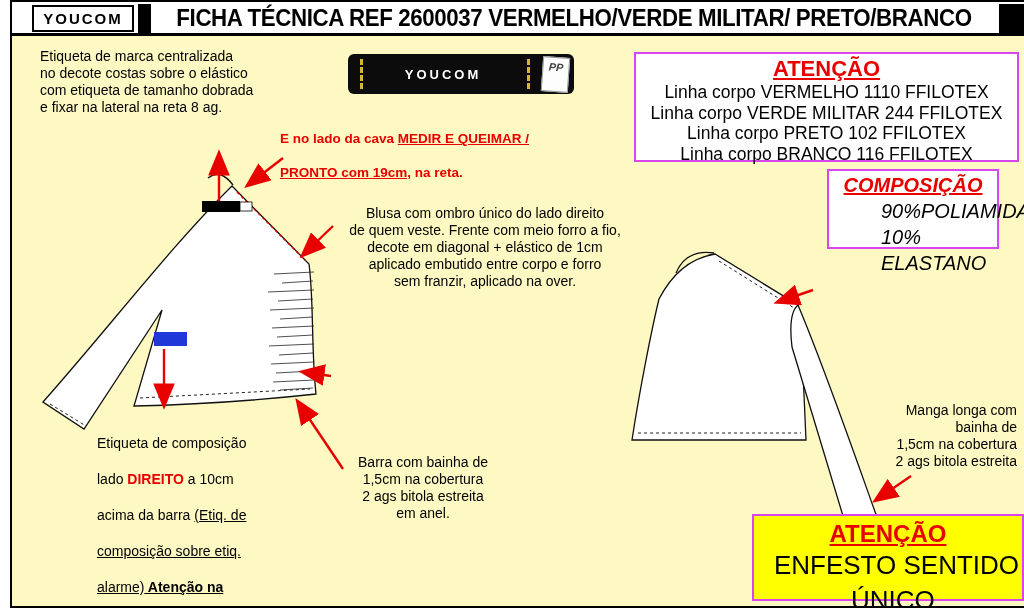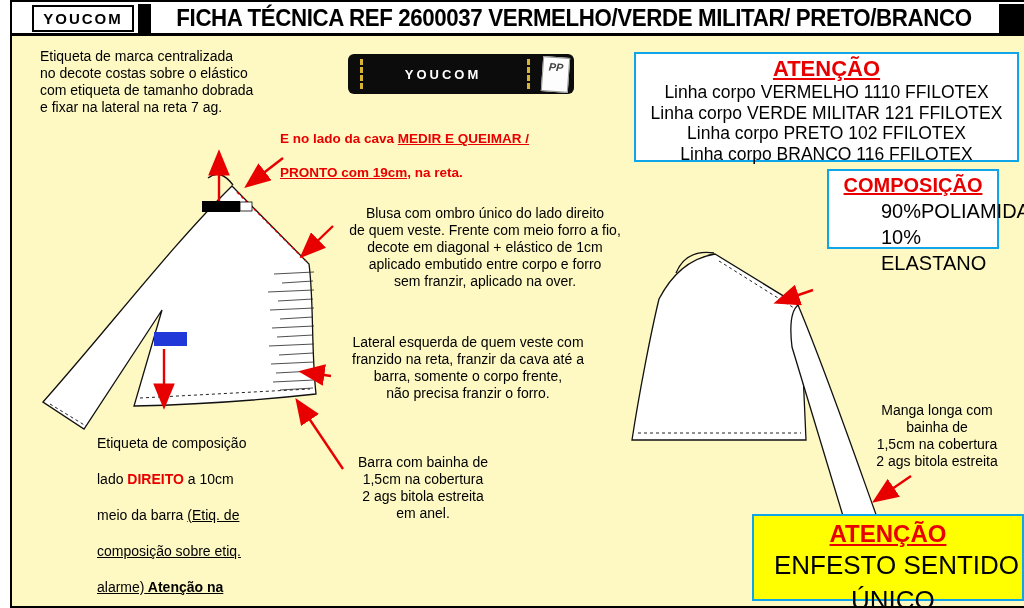--- a/index.html
+++ b/index.html
@@ -21,25 +21,25 @@
 
   
   .note { position:absolute; font-size:14px; line-height:17px; white-space:pre-line; z-index:2; }
   .center { text-align:center; }
   .red { color:#e80000; }
   .bold { font-weight:bold; }
   .u { text-decoration:underline; }
   .hanger { font-size:13.5px; line-height:17px; font-weight:bold; color:#e80000; }
 
   
-  .box { position:absolute; border:2px solid #0ea5e9; background:#fff; z-index:2; }
+  .box { position:absolute; border:2px solid #d946ef; background:#fff; z-index:2; }
   .att-box { left:622px; top:50px; width:385px; height:110px; padding-top:2px; text-align:center; }
   .att-title { font-size:22px; font-weight:bold; color:#e80000; text-decoration:underline; line-height:26px; }
   .att-line { font-size:17.5px; line-height:20.5px; }
-  .comp-box { left:815px; top:167px; width:172px; height:80px; padding:2px 4px; }
+  .comp-box { left:815px; top:167px; width:172px; height:80px; padding:2px 4px;font-style:italic; }
   .comp-title { font-size:20px; font-weight:bold; color:#e80000; text-decoration:underline; text-align:center; line-height:25px; }
   .comp-line { font-size:20px; line-height:26px;margin-left:48px; }
   .enf-box { left:740px; top:512px; width:272px; height:87px; background:#ffff00; text-align:center; padding-top:3px; }
   .enf-title { font-size:24px; font-weight:bold; color:#e80000; text-decoration:underline; line-height:29px; }
   .enf-body { font-size:26px; line-height:35px; white-space:pre-line;padding-left:17px; }
 
   
   .label-g { position:absolute; left:336px; top:52px; width:226px; height:40px; background:#0c0c0c; border-radius:6px; z-index:2; }
   .dash-y { position:absolute; top:5px; height:30px; width:0; border-left:3px dashed #d8b435; }
   .label-brand { position:absolute; left:0; top:0; width:190px; height:40px; display:flex; align-items:center; justify-content:center;
@@ -119,35 +119,35 @@
       <line x1="152" y1="347" x2="152" y2="403" marker-end="url(#ah)"></line>
       <line x1="331" y1="467" x2="286" y2="400" marker-end="url(#ah)"></line>
       <line x1="801" y1="288" x2="766" y2="300" marker-end="url(#ah)"></line>
       <line x1="899" y1="474" x2="864" y2="498" marker-end="url(#ah)"></line>
     </g>
   </svg>
 
   <div class="note" style="left:28px; top:46px; width:272px;">Etiqueta de marca centralizada
 no decote costas  sobre o elástico
 com etiqueta de tamanho dobrada
-e fixar na lateral na reta 7 ag.</div>
+e fixar na lateral na reta 8 ag.</div>
 
   <div class="label-g">
     <div class="dash-y" style="left:12px;"></div>
     <div class="dash-y" style="right:44px;"></div>
     <div class="label-brand">YOUCOM</div>
     <div class="size-tag">
       <span>PP</span>
     </div>
   </div>
 
   <div class="box att-box">
     <div class="att-title">ATENÇÃO</div>
     <div class="att-line">Linha corpo VERMELHO 1110 FFILOTEX</div>
-    <div class="att-line">Linha corpo VERDE MILITAR 121 FFILOTEX</div>
+    <div class="att-line">Linha corpo VERDE MILITAR 244 FFILOTEX</div>
     <div class="att-line">Linha corpo PRETO 102 FFILOTEX</div>
     <div class="att-line">Linha corpo BRANCO 116 FFILOTEX</div>
   </div>
 
   <div class="note hanger" style="left:268px; top:111px; width:268px;">
     <div><span>E no lado da cava  </span><span class="u">MEDIR E QUEIMAR /</span></div>
     <div><span class="u">PRONTO com 19cm,</span><span> na reta.</span></div>
   </div>
 
   <div class="box comp-box">
@@ -156,42 +156,38 @@
     <div class="comp-line">10% ELASTANO</div>
   </div>
 
   <div class="note center" style="left:325px; top:203px; width:296px;">Blusa com ombro único do lado direito
 de quem veste. Frente com meio forro a fio,
 decote em diagonal + elástico de 1cm
 aplicado embutido entre corpo e forro
 sem franzir, aplicado na over.</div>
 
 
-  <div class="note center" style="left:315px; top:332px; width:282px;">Lateral esquerda de quem veste com
-franzido na reta, franzir da cava até a
-barra, somente o corpo frente,
-não precisa franzir o forro.</div>
 
   <div class="note" style="left:85px; top:414px; width:200px; line-height:18px;">
     <div><span>Etiqueta de composição</span></div>
     <div><span>lado </span><span class="red bold">DIREITO</span><span> a 10cm</span></div>
-    <div><span>meio da barra </span><span class="u">(Etiq. de</span></div>
+    <div><span>acima da barra </span><span class="u">(Etiq. de</span></div>
     <div><span class="u">composição sobre etiq.</span></div>
     <div><span class="u">alarme)</span><span class="bold u"> Atenção na</span></div>
     
     
     
   </div>
 
   <div class="note center" style="left:335px; top:452px; width:152px;text-align:center;">Barra com bainha de
 1,5cm na cobertura
 2 ags bitola estreita
 em anel.</div>
 
-  <div class="note center" style="left:845px; top:400px; width:160px;">Manga longa  com
+  <div class="note center" style="left:845px; top:400px; width:160px;text-align:right;">Manga longa  com
 bainha de
 1,5cm na cobertura
 2 ags bitola estreita</div>
 
   <div class="box enf-box">
     <div class="enf-title">ATENÇÃO</div>
     <div class="enf-body">ENFESTO SENTIDO
 ÚNICO.</div>
   </div>
 

